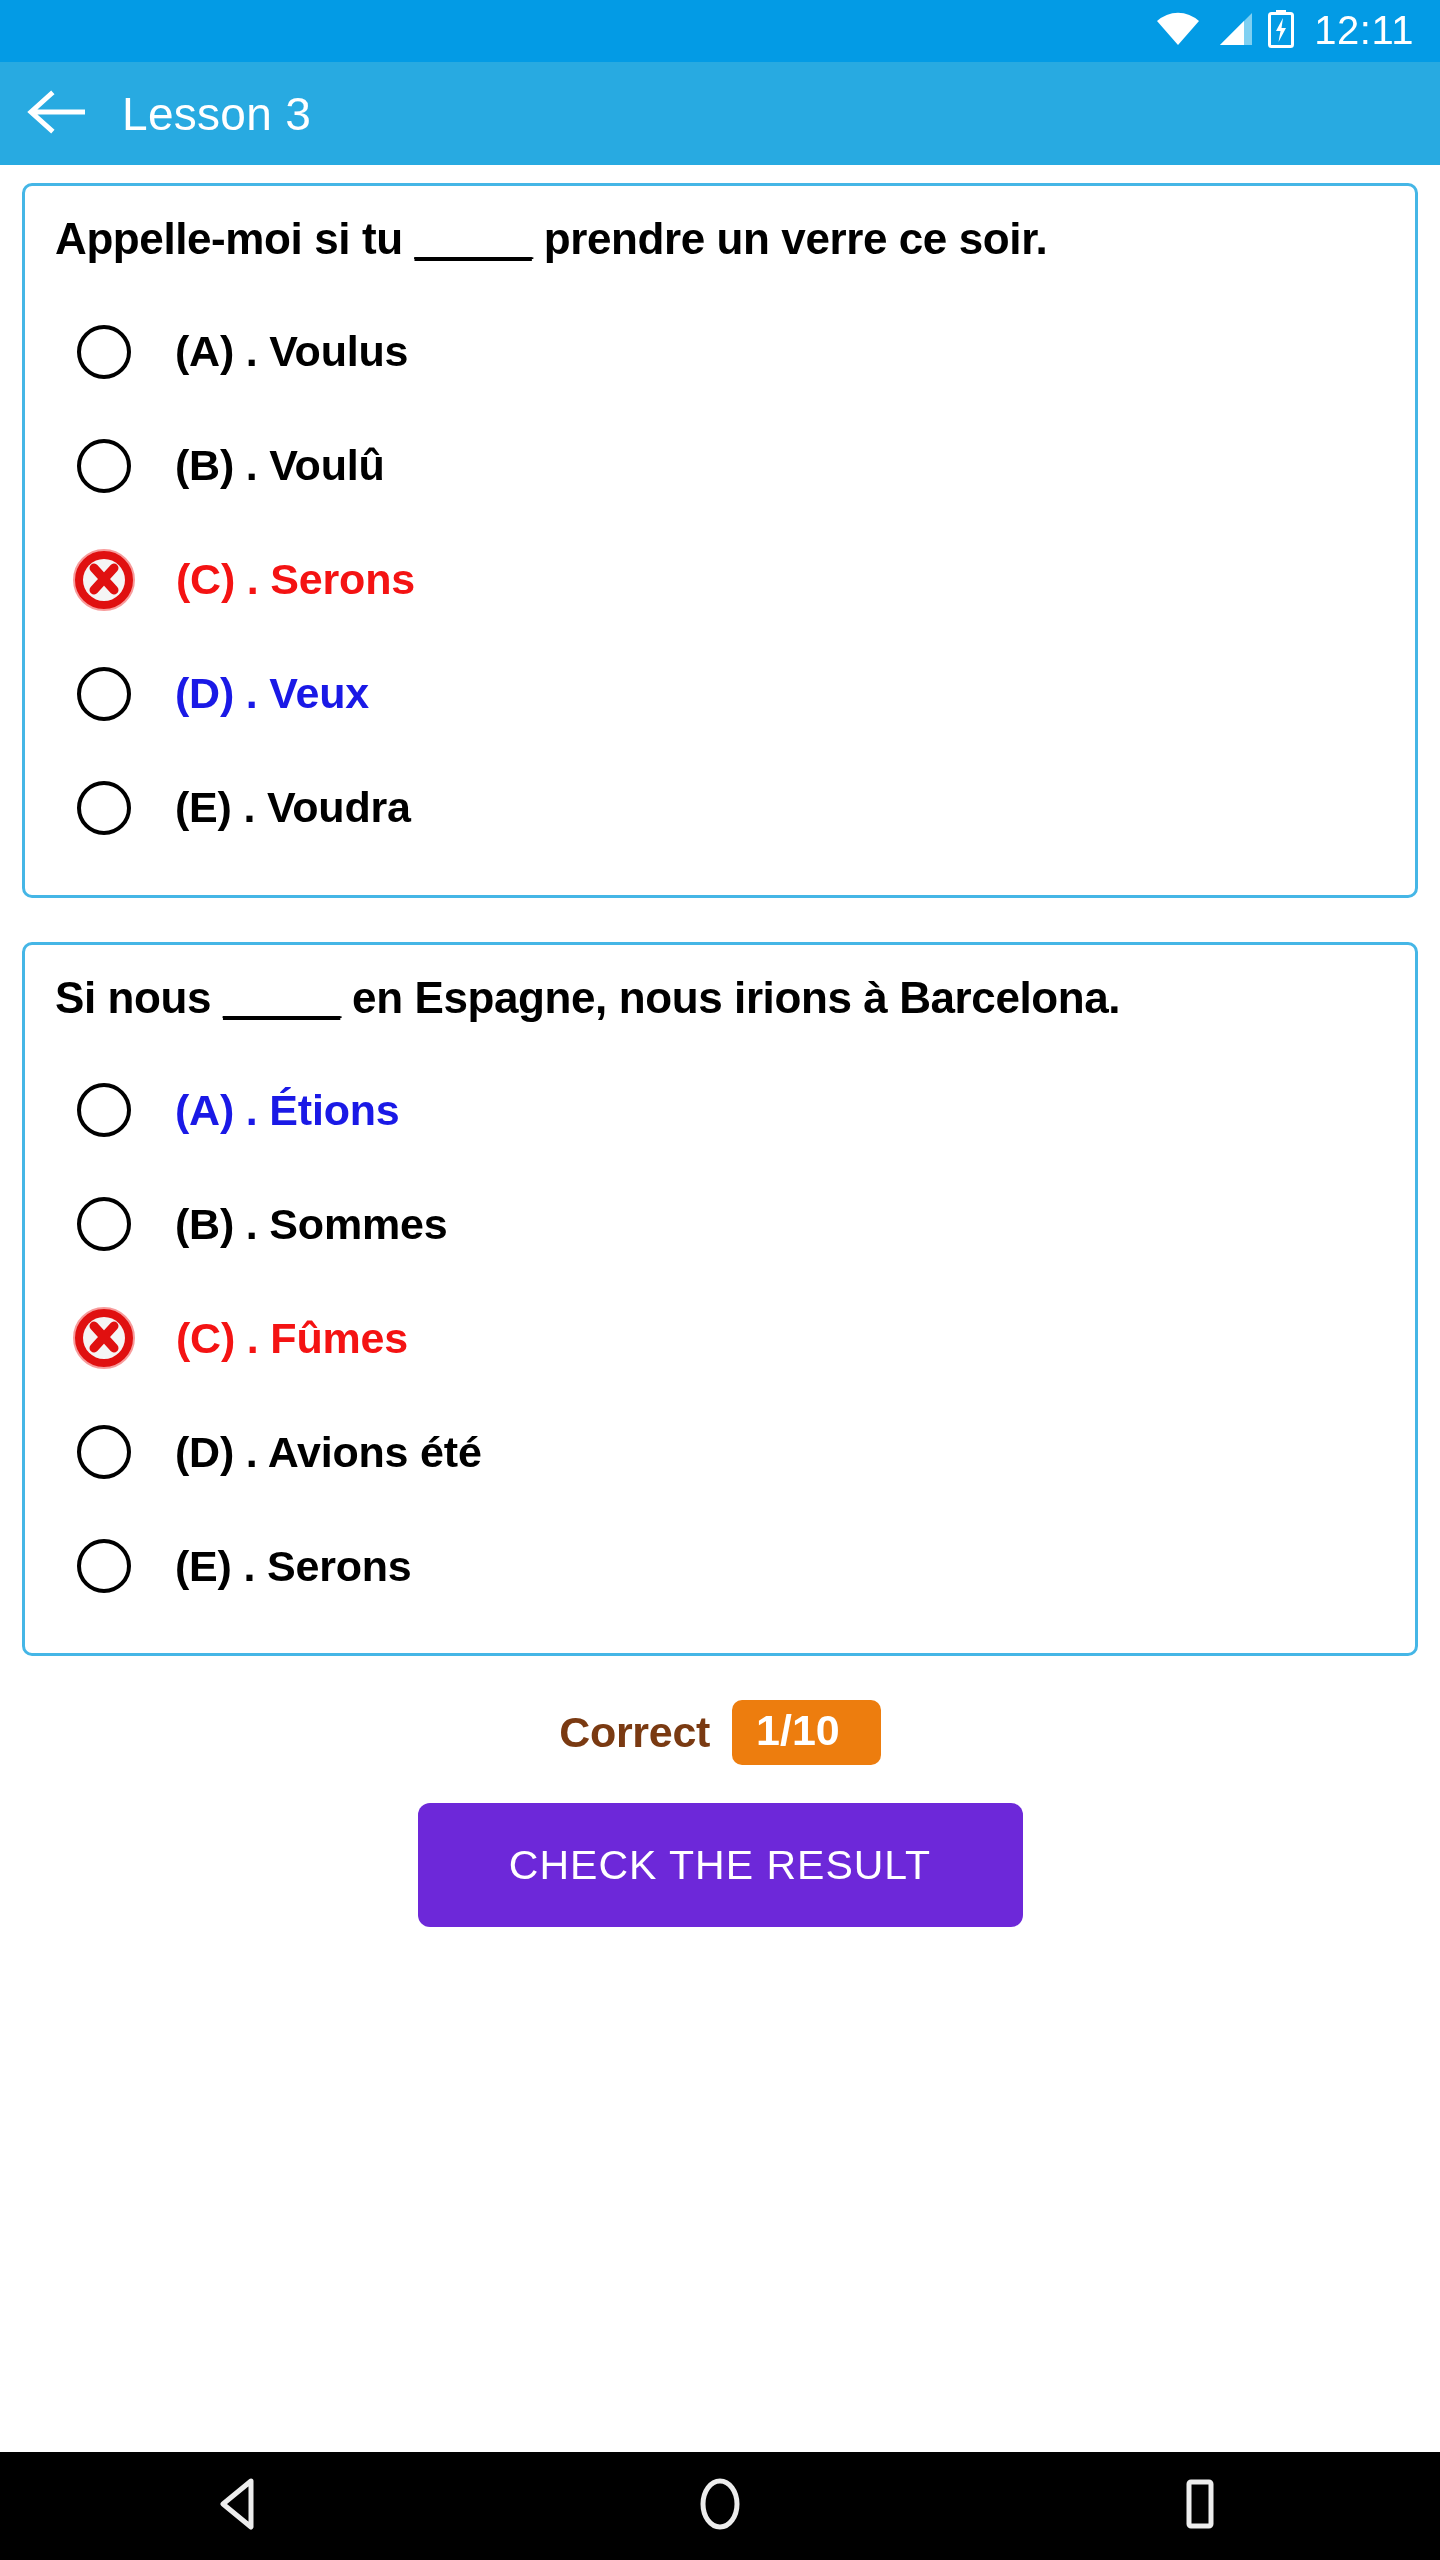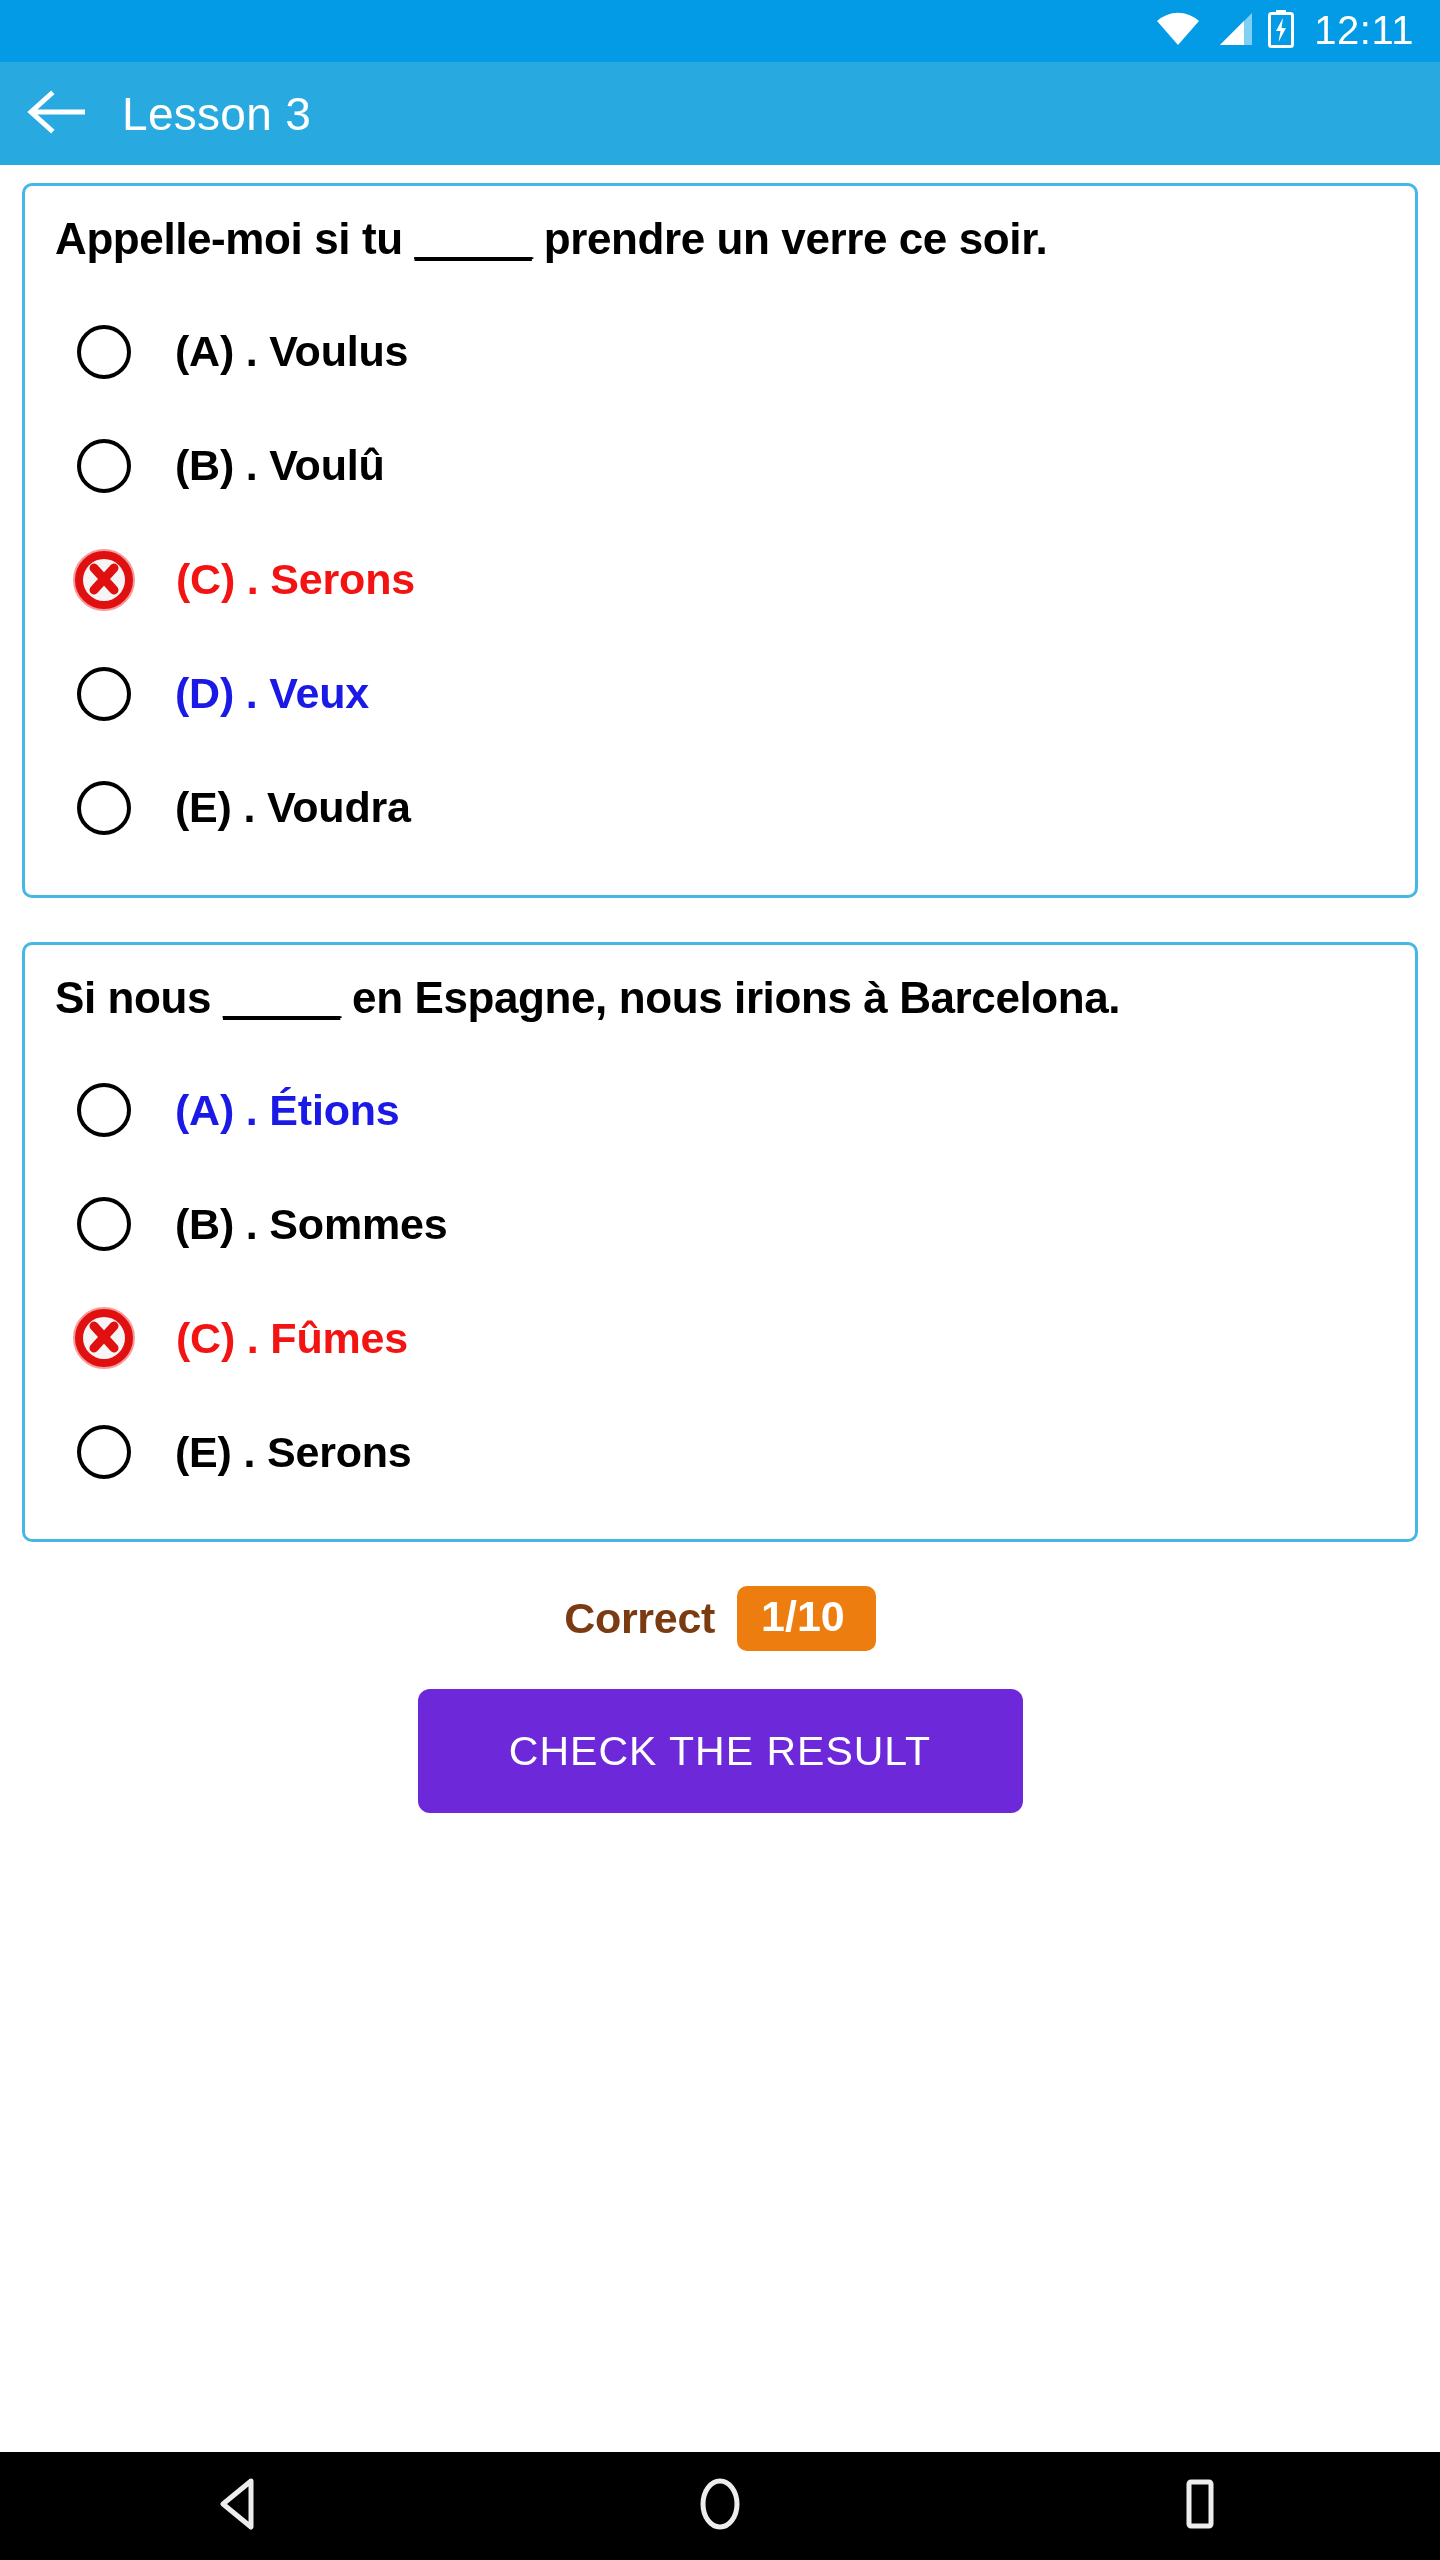--- a/index.html
+++ b/index.html
@@ -81,21 +81,21 @@
   .score{
     display:flex; align-items:center; justify-content:center;
     gap:22px; margin-top:12px;
   }
   .score-label{
     font-size:43px; font-weight:bold; color:#7A3A12; letter-spacing:-0.3px;
   }
   .score-badge{
     background:#ED7D0E; color:#ffffff;
     font-size:43px; font-weight:bold;
-    border-radius:10px; padding:9px 31px 13px 24px;
+    border-radius:10px; padding:9px 41px 13px 24px;
     line-height:1;
   }
 
   
   .btn-wrap{ display:flex; justify-content:center; margin-top:38px; }
   .check-btn{
     background:#6d28d9; color:#ffffff;
     font-size:41px; font-weight:400; letter-spacing:1px;
     border:none; border-radius:12px;
     width:605px; height:124px;
@@ -205,20 +205,24 @@
           <svg width="64" height="64" viewBox="0 0 64 64">
             <circle cx="32" cy="32" r="30" fill="#E01010"></circle>
             <circle cx="32" cy="32" r="30" fill="none" stroke="#F79C9C" stroke-width="2"></circle>
             <circle cx="32" cy="32" r="21" fill="#F5F5F5"></circle>
             <path d="M22 20 L42 42 M42 20 L22 42" stroke="#E01010" stroke-width="9" stroke-linecap="round"></path>
           </svg>
         </span>
         <span class="opt-label">(C) . Fûmes</span>
       </div>
 
+      <div class="opt-row">
+        <span class="radio"></span>
+        <span class="opt-label">(D) . Avions été</span>
+      </div>
 
       <div class="opt-row">
         <span class="radio"></span>
         <span class="opt-label">(E) . Serons</span>
       </div>
     </div>
 
     <div class="score">
       <span class="score-label">Correct</span>
       <span class="score-badge">1/10</span>

